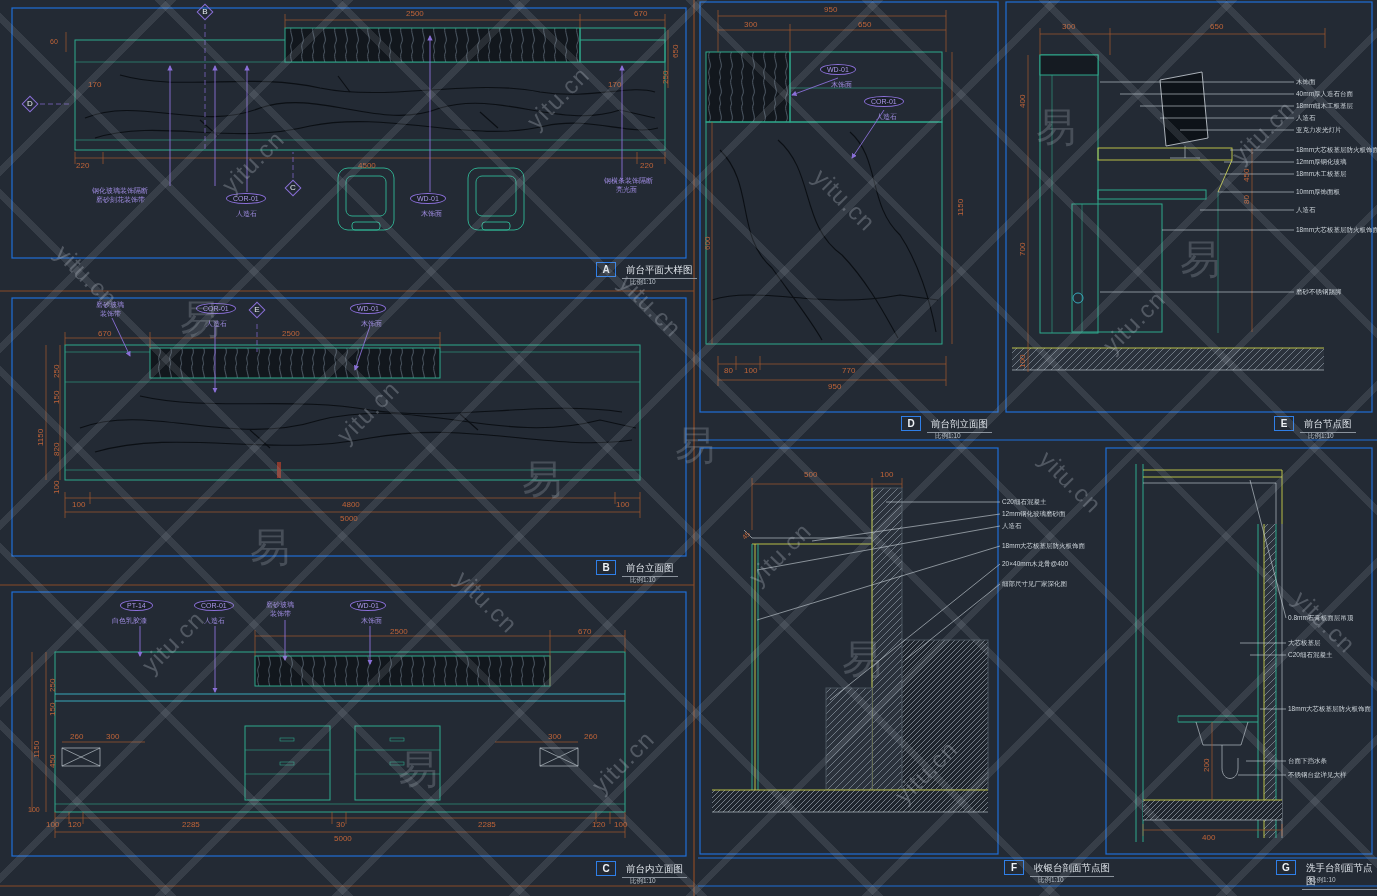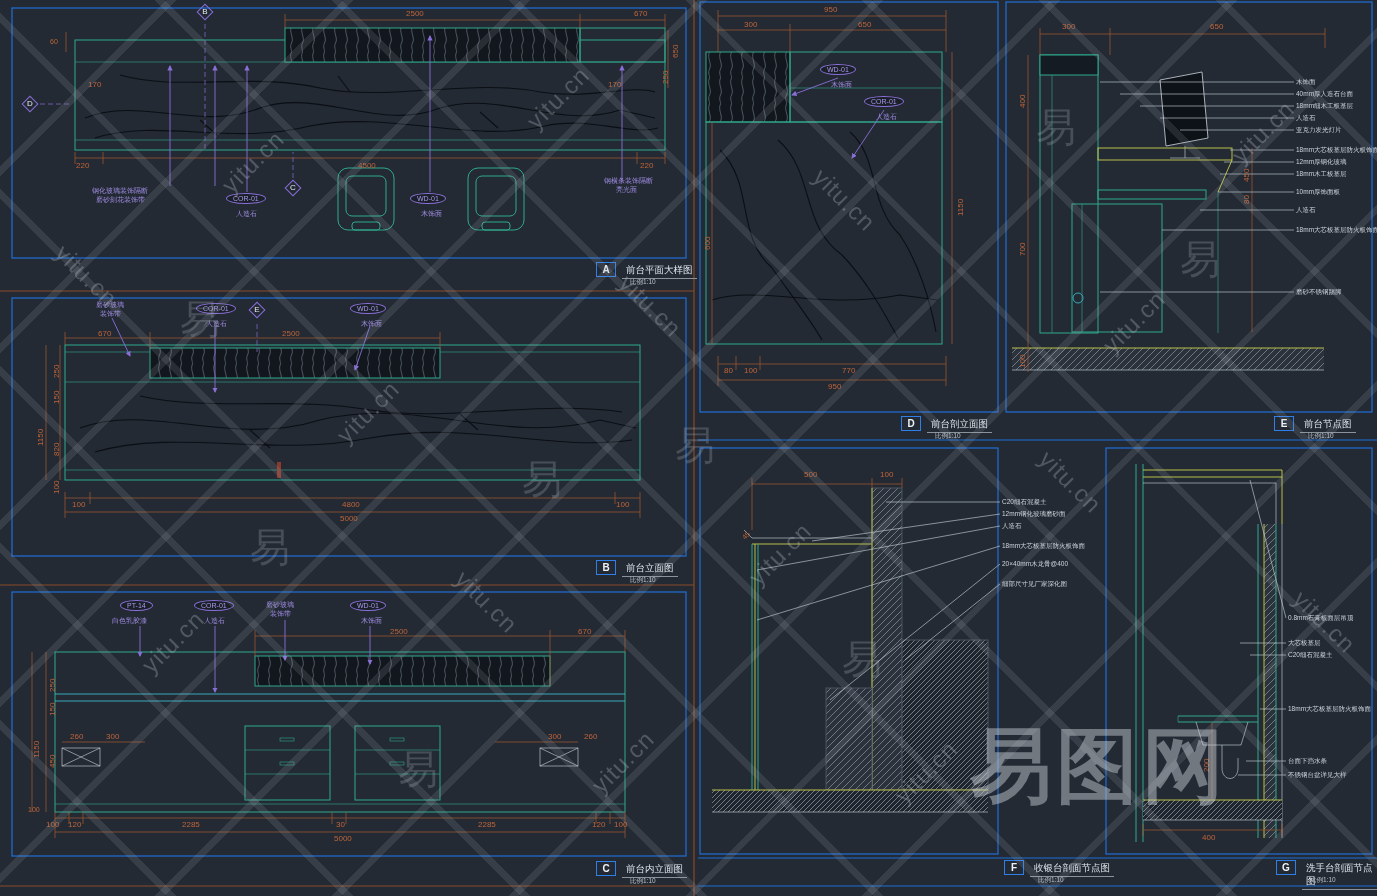--- a/index.html
+++ b/index.html
@@ -484,15 +484,14 @@
   <span class="wmsite" style="left:1286px;top:608px;transform:rotate(45deg)">yitu.cn</span>
   <span class="wmsite" style="left:1096px;top:308px;transform:rotate(-45deg)">yitu.cn</span>
   <span class="wmchar" style="left:180px;top:292px">易</span>
   <span class="wmchar" style="left:522px;top:452px">易</span>
   <span class="wmchar" style="left:842px;top:632px">易</span>
   <span class="wmchar" style="left:1180px;top:232px">易</span>
   <span class="wmchar" style="left:398px;top:742px">易</span>
   <span class="wmchar" style="left:1036px;top:100px">易</span>
   <span class="wmchar" style="left:675px;top:418px">易</span>
   <span class="wmchar" style="left:250px;top:520px">易</span>
-  <span class="wmbig">易图网</span>
 
 </div>
 
 </body></html>

